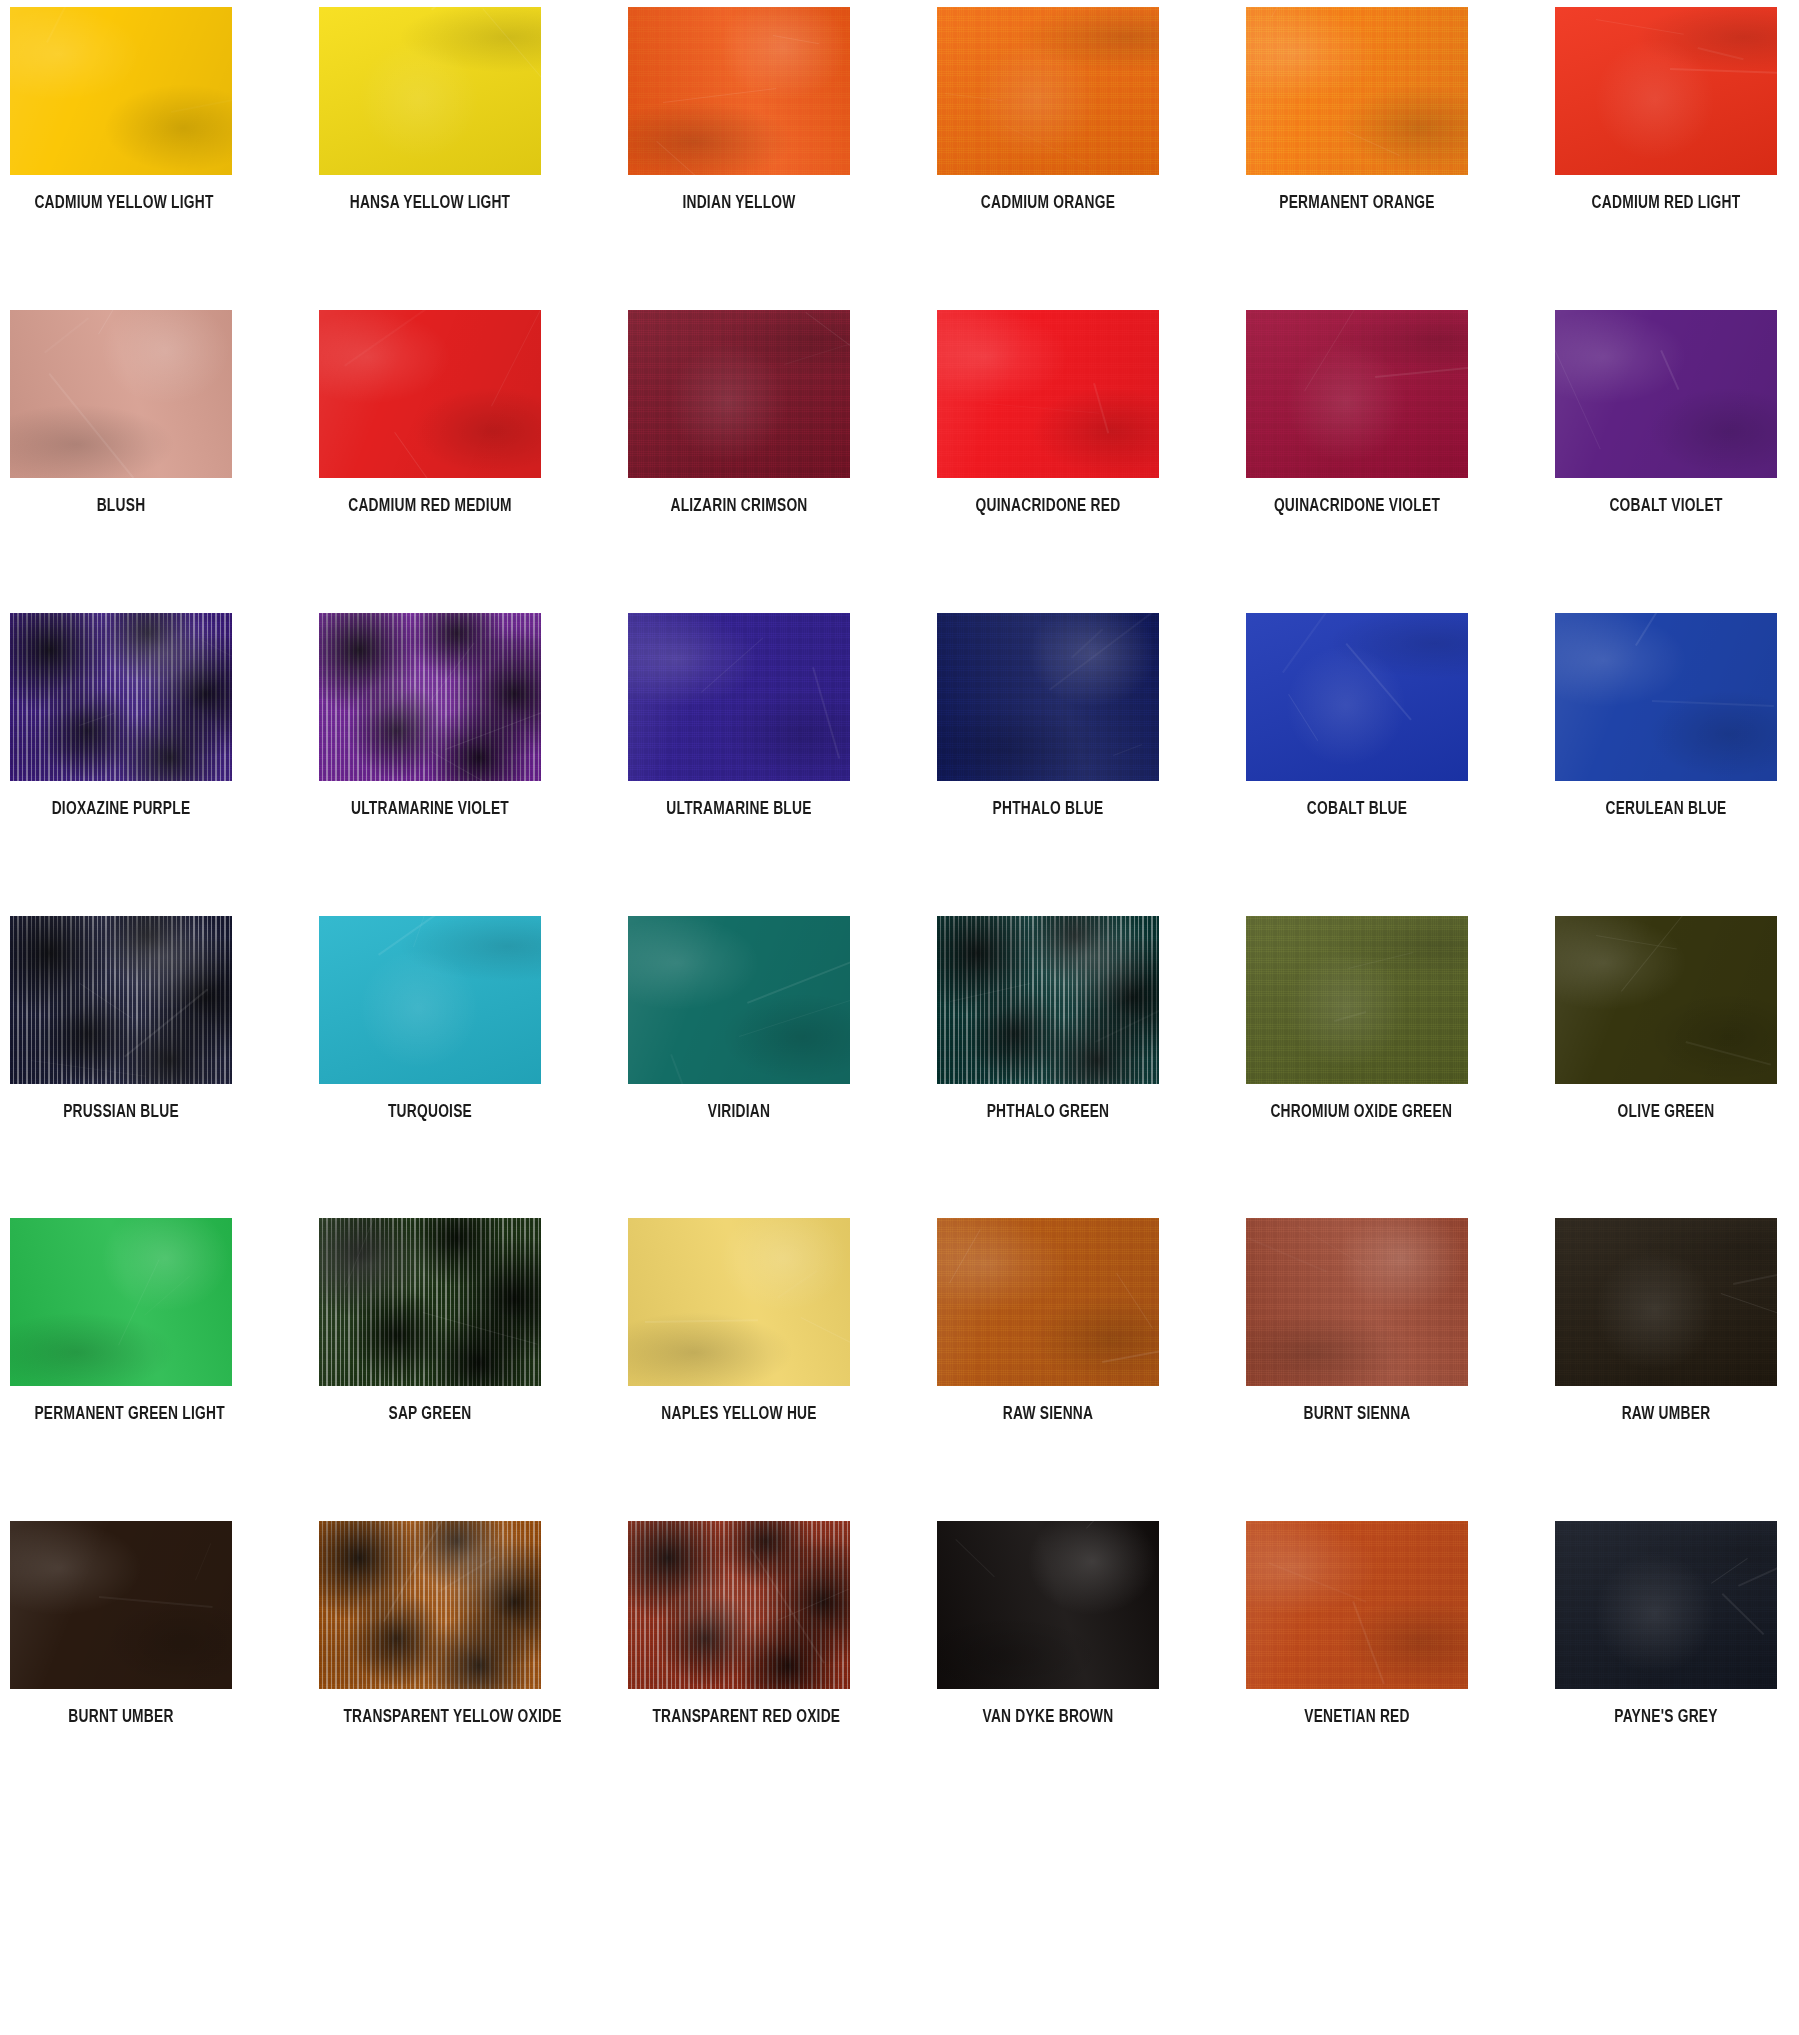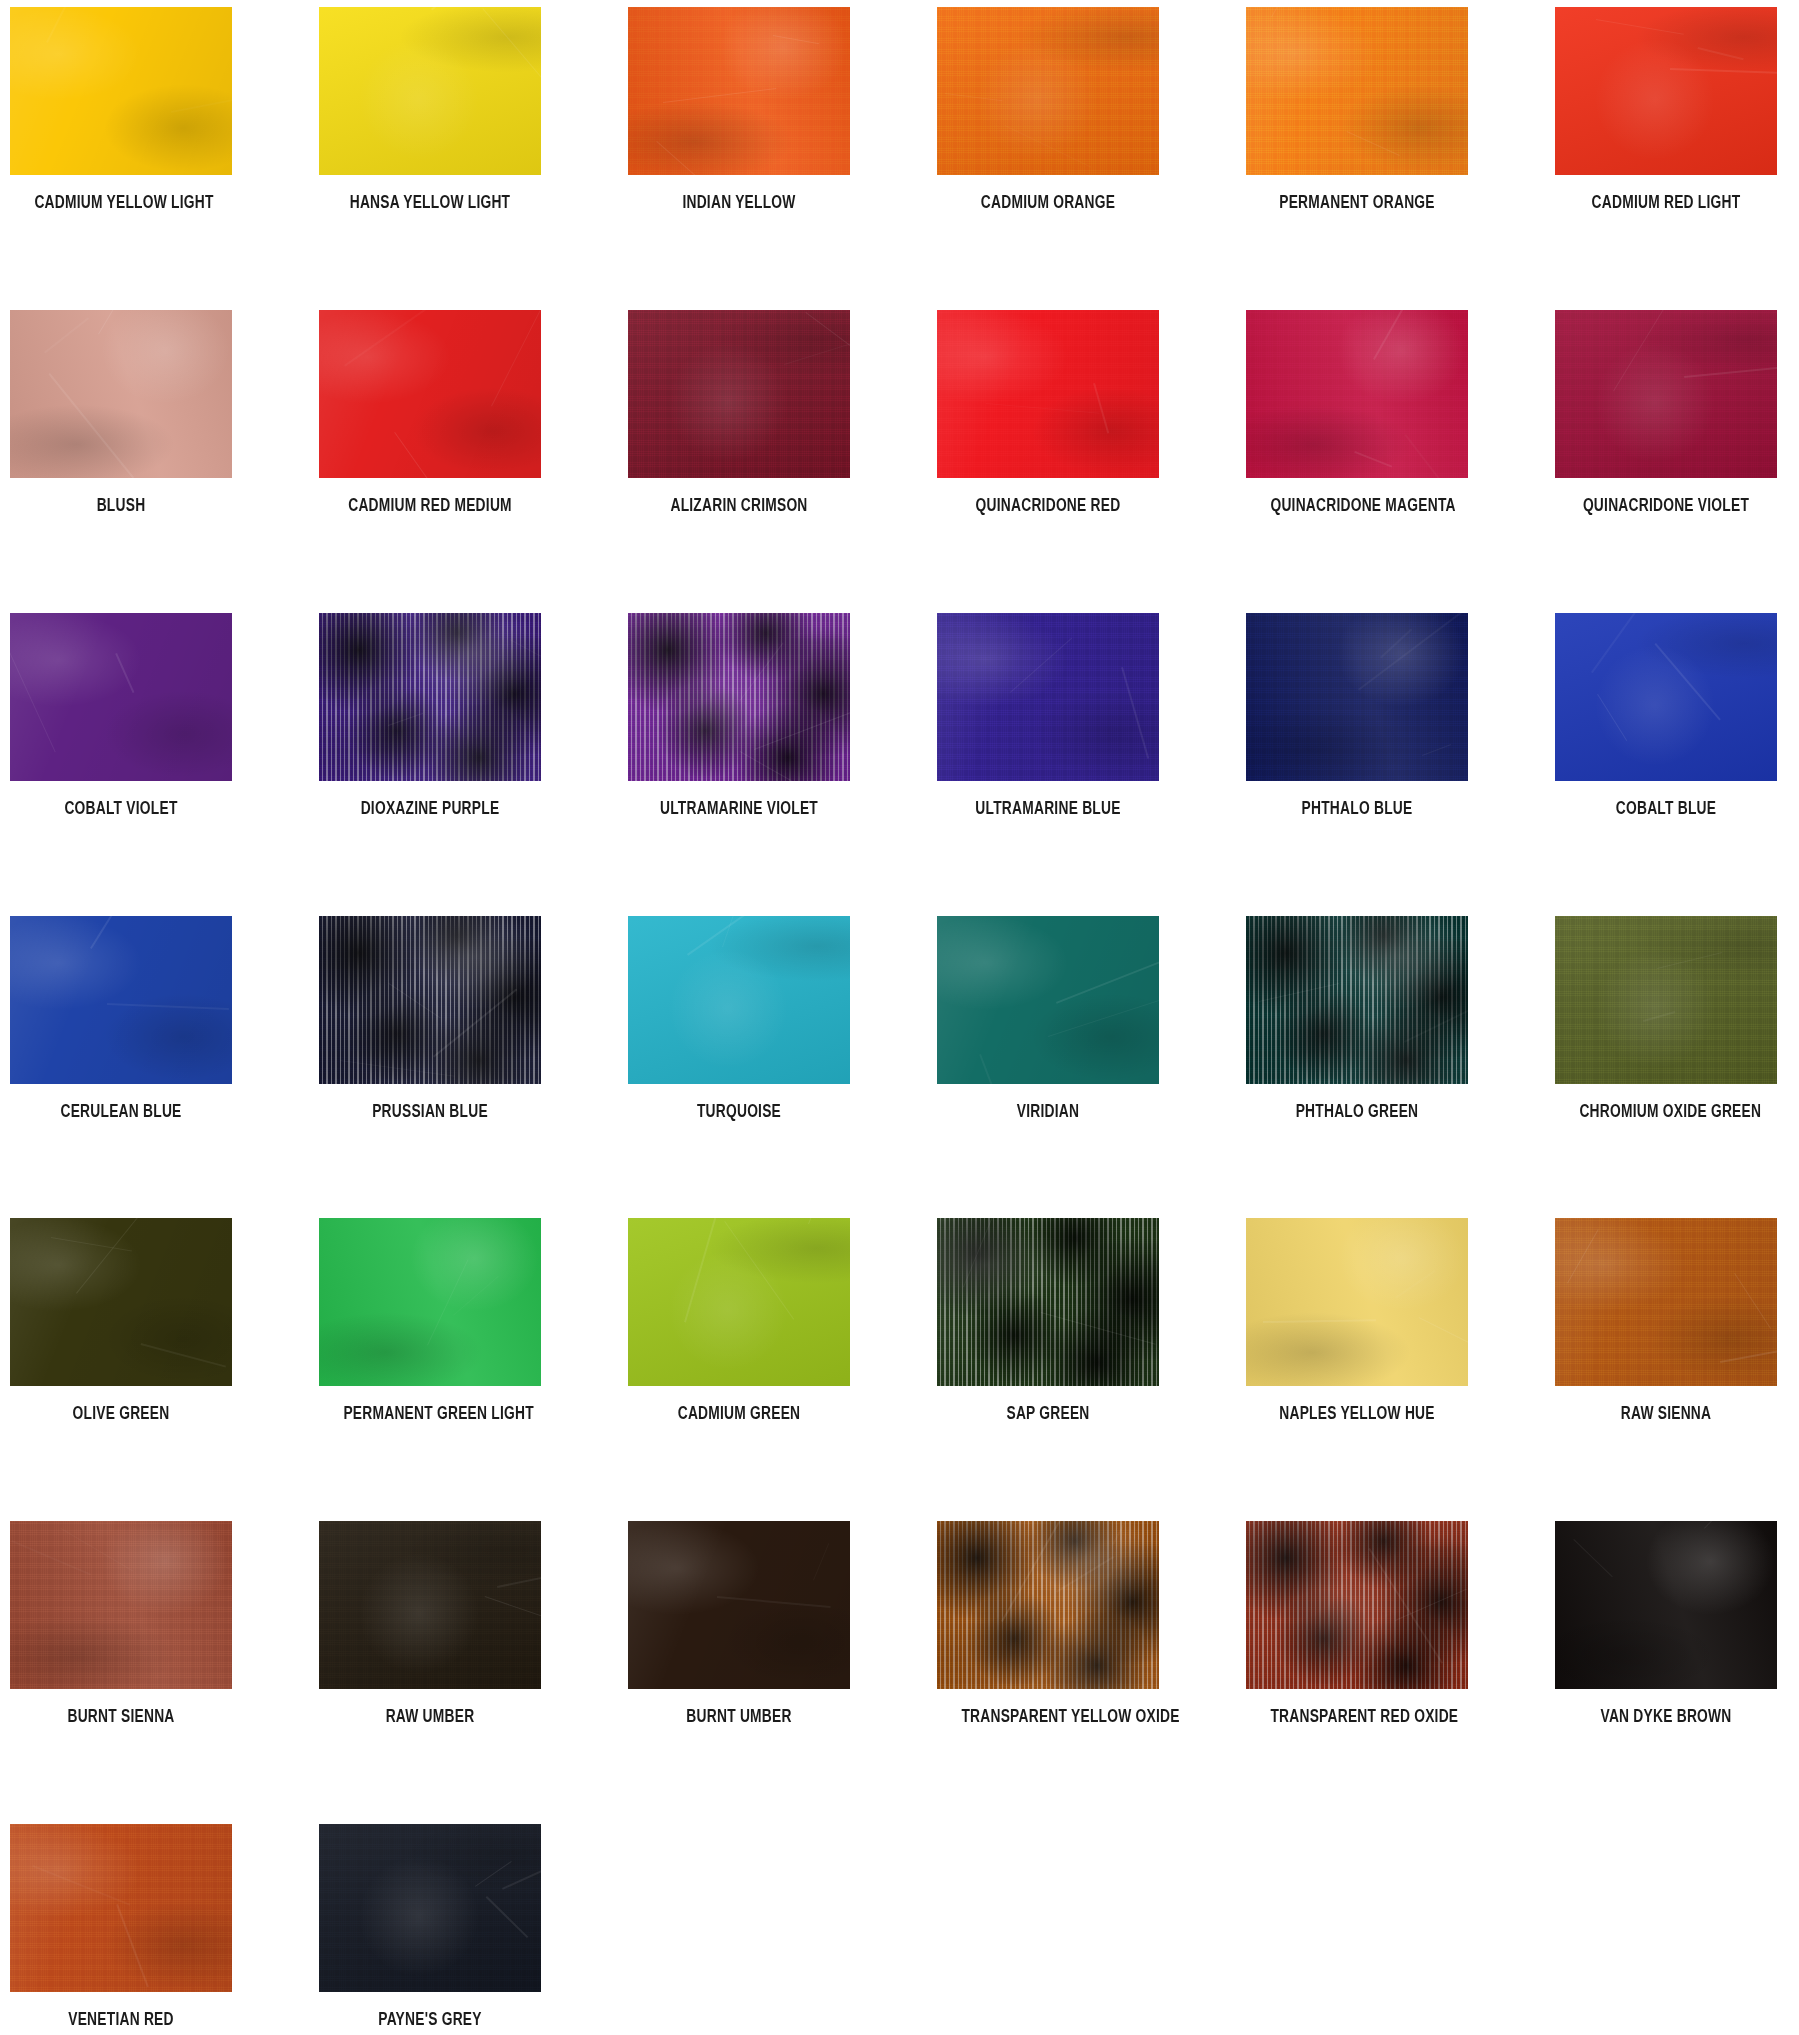--- a/index.html
+++ b/index.html
@@ -259,31 +259,20 @@
           <div class="paint" style="background: rgb(240, 27, 34);"></div>
           <div class="weave"></div>
           <div class="relief s1"></div>
           <div class="scratch" style="left: 158px; top: 73px; width: 52px; height: 1.6px; opacity: 0.26; transform: rotate(74.1deg);"></div>
           <div class="scratch" style="left: 49px; top: 93px; width: 114px; height: 1.2px; opacity: 0.1; transform: rotate(4.9deg);"></div>
         </div>
         <div class="swatch-label">QUINACRIDONE RED</div>
       </div>
       <div class="swatch-cell">
         <div class="swatch-chip">
-          <div class="paint" style="background: rgb(196, 18, 66);"></div>
-          <div class="weave" style="opacity: 0.55;"></div>
-          <div class="relief s2"></div>
-          <div class="scratch" style="left: 109px; top: 141px; width: 40px; height: 1.5px; opacity: 0.26; transform: rotate(21.6deg);"></div>
-          <div class="scratch" style="left: 160px; top: 124px; width: 117px; height: 1.6px; opacity: 0.11; transform: rotate(52.5deg);"></div>
-          <div class="scratch" style="left: 127px; top: 49px; width: 137px; height: 1.7px; opacity: 0.27; transform: rotate(-60.4deg);"></div>
-        </div>
-        <div class="swatch-label">QUINACRIDONE MAGENTA</div>
-      </div>
-      <div class="swatch-cell">
-        <div class="swatch-chip">
           <div class="paint" style="background: rgb(158, 16, 58);"></div>
           <div class="weave" style="opacity: 0.55;"></div>
           <div class="relief s3"></div>
           <div class="scratch" style="left: 58px; top: 81px; width: 115px; height: 1px; opacity: 0.22; transform: rotate(-58.6deg);"></div>
           <div class="scratch" style="left: 129px; top: 66px; width: 102px; height: 1.6px; opacity: 0.29; transform: rotate(-5.5deg);"></div>
         </div>
         <div class="swatch-label">QUINACRIDONE VIOLET</div>
       </div>
       <div class="swatch-cell">
         <div class="swatch-chip">
@@ -435,30 +424,20 @@
         <div class="swatch-chip">
           <div class="paint" style="background: rgb(37, 186, 76);"></div>
           <div class="relief s2"></div>
           <div class="scratch" style="left: 134px; top: 97px; width: 60px; height: 1.1px; opacity: 0.11; transform: rotate(-41deg);"></div>
           <div class="scratch" style="left: 108px; top: 127px; width: 95px; height: 1.1px; opacity: 0.18; transform: rotate(-64.6deg);"></div>
         </div>
         <div class="swatch-label">PERMANENT GREEN LIGHT</div>
       </div>
       <div class="swatch-cell">
         <div class="swatch-chip">
-          <div class="paint" style="background: rgb(158, 197, 28);"></div>
-          <div class="relief s3"></div>
-          <div class="scratch" style="left: 180px; top: 6.2px; width: 63px; height: 1px; opacity: 0.3; transform: rotate(-69.6deg);"></div>
-          <div class="scratch" style="left: 97px; top: 2.9px; width: 120px; height: 1.3px; opacity: 0.26; transform: rotate(54.8deg);"></div>
-          <div class="scratch" style="left: 56px; top: 104px; width: 129px; height: 1.5px; opacity: 0.29; transform: rotate(-73.8deg);"></div>
-        </div>
-        <div class="swatch-label">CADMIUM GREEN</div>
-      </div>
-      <div class="swatch-cell">
-        <div class="swatch-chip">
           <div class="paint" style="background: rgb(28, 51, 20);"></div>
           <div class="weave"></div>
           <div class="speckle on">
             <div class="speckle-grid" style="--spk: rgba(255,255,255,0.42); --spk2: rgba(0,0,0,0.40);"></div>
             <div class="speckle-mask"></div>
           </div>
           <div class="relief s1"></div>
           <div class="scratch" style="left: 104px; top: 94px; width: 119px; height: 1.2px; opacity: 0.28; transform: rotate(15.5deg);"></div>
           <div class="scratch" style="left: 26px; top: 69px; width: 110px; height: 0.8px; opacity: 0.19; transform: rotate(-67.6deg);"></div>
         </div>

